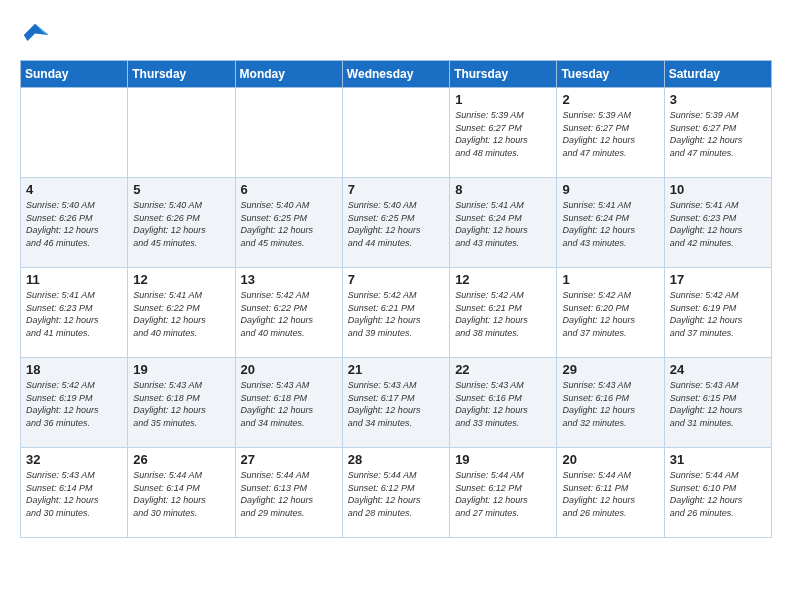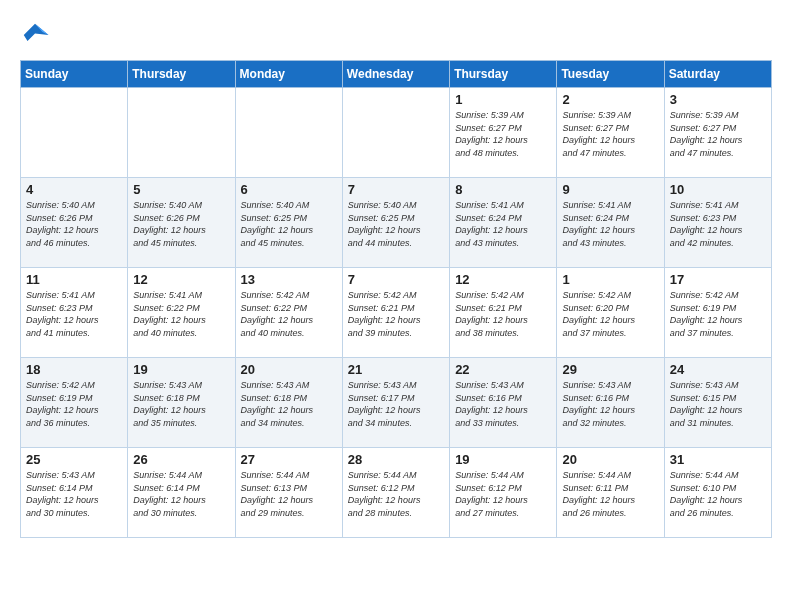--- a/index.html
+++ b/index.html
@@ -220,21 +220,21 @@
           <div class="day-num">29</div>
           <div class="day-info">Sunrise: 5:43 AM<br>Sunset: 6:16 PM<br>Daylight: 12 hours<br>and 32 minutes.</div>
         </td>
         <td>
           <div class="day-num">24</div>
           <div class="day-info">Sunrise: 5:43 AM<br>Sunset: 6:15 PM<br>Daylight: 12 hours<br>and 31 minutes.</div>
         </td>
       </tr>
       <tr>
         <td>
-          <div class="day-num">25</div>
+          <div class="day-num">32</div>
           <div class="day-info">Sunrise: 5:43 AM<br>Sunset: 6:14 PM<br>Daylight: 12 hours<br>and 30 minutes.</div>
         </td>
         <td>
           <div class="day-num">26</div>
           <div class="day-info">Sunrise: 5:44 AM<br>Sunset: 6:14 PM<br>Daylight: 12 hours<br>and 30 minutes.</div>
         </td>
         <td>
           <div class="day-num">27</div>
           <div class="day-info">Sunrise: 5:44 AM<br>Sunset: 6:13 PM<br>Daylight: 12 hours<br>and 29 minutes.</div>
         </td>

